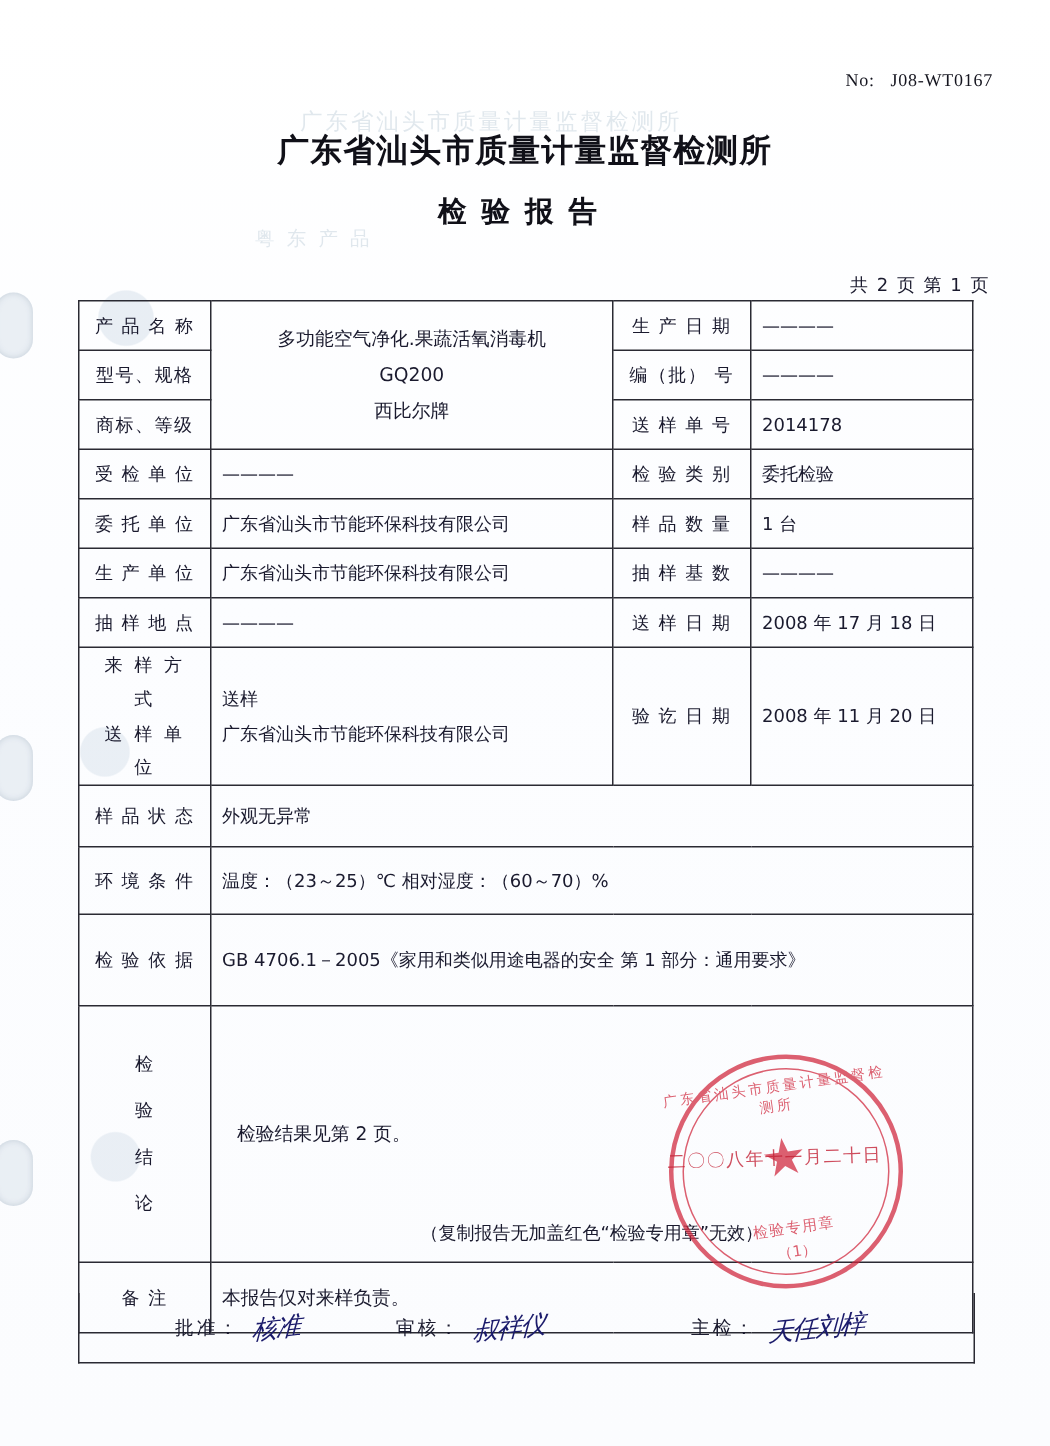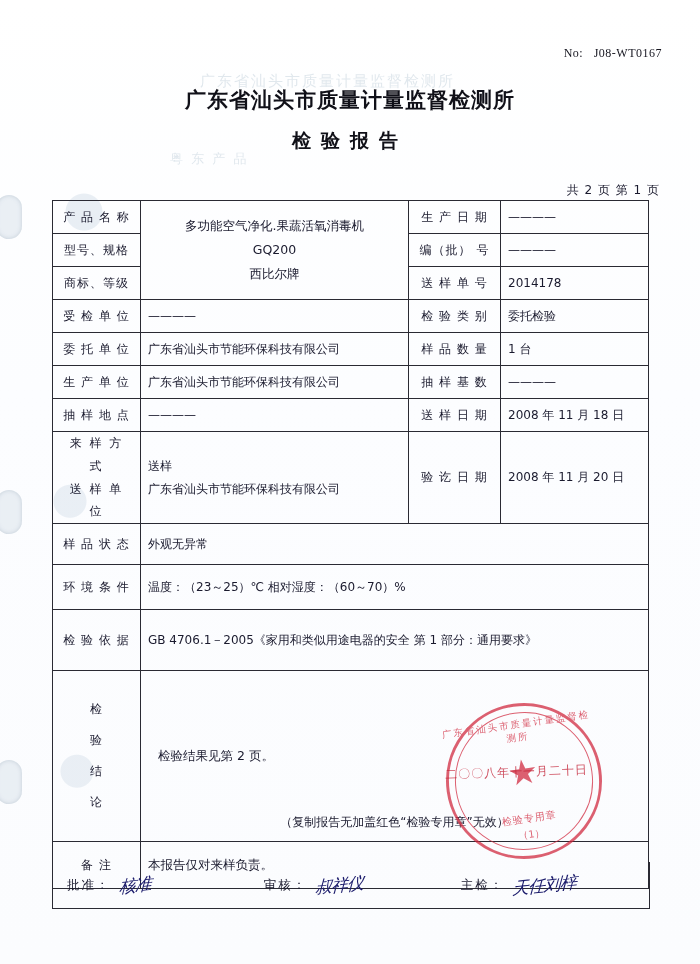--- a/index.html
+++ b/index.html
@@ -235,21 +235,21 @@
     display: flex;
     align-items: center;
     font-size: 12.5px;
   }
   .sig-item {
     display: flex;
     align-items: center;
     padding-left: 14px;
     white-space: nowrap;
   }
-  .sig-item.a { width: 33%; }
+  .sig-item.a { width: 33%; justify-content: center; }
   .sig-item.b { width: 33%; }
   .sig-item.c { width: 34%; }
   .sig-label { letter-spacing: 2px; }
   .sig-scribble {
     margin-left: 8px;
     font-family: "Liberation Serif", serif;
     font-size: 17px;
     font-style: italic;
     color: #1b1b6b;
     transform: rotate(-6deg) skewX(-8deg);
@@ -335,21 +335,21 @@
         <td class="lbl-tight">生 产 单 位</td>
         <td class="val">广东省汕头市节能环保科技有限公司</td>
         <td class="lbl-tight">抽 样 基 数</td>
         <td class="dash">————</td>
       </tr>
 
       <tr>
         <td class="lbl-tight">抽 样 地 点</td>
         <td class="dash">————</td>
         <td class="lbl-tight">送 样 日 期</td>
-        <td class="val">2008 年 11 月 18 日</td>
+        <td class="val">2008 年 17 月 18 日</td>
       </tr>
 
       <tr>
         <td class="stack-lbl" style="height:48px">
           <div>来 样 方 式</div>
           <div>送 样 单 位</div>
         </td>
         <td class="val" style="height:48px">
           <div style="line-height:1.9">送样</div>
           <div style="line-height:1.9">广东省汕头市节能环保科技有限公司</div>

